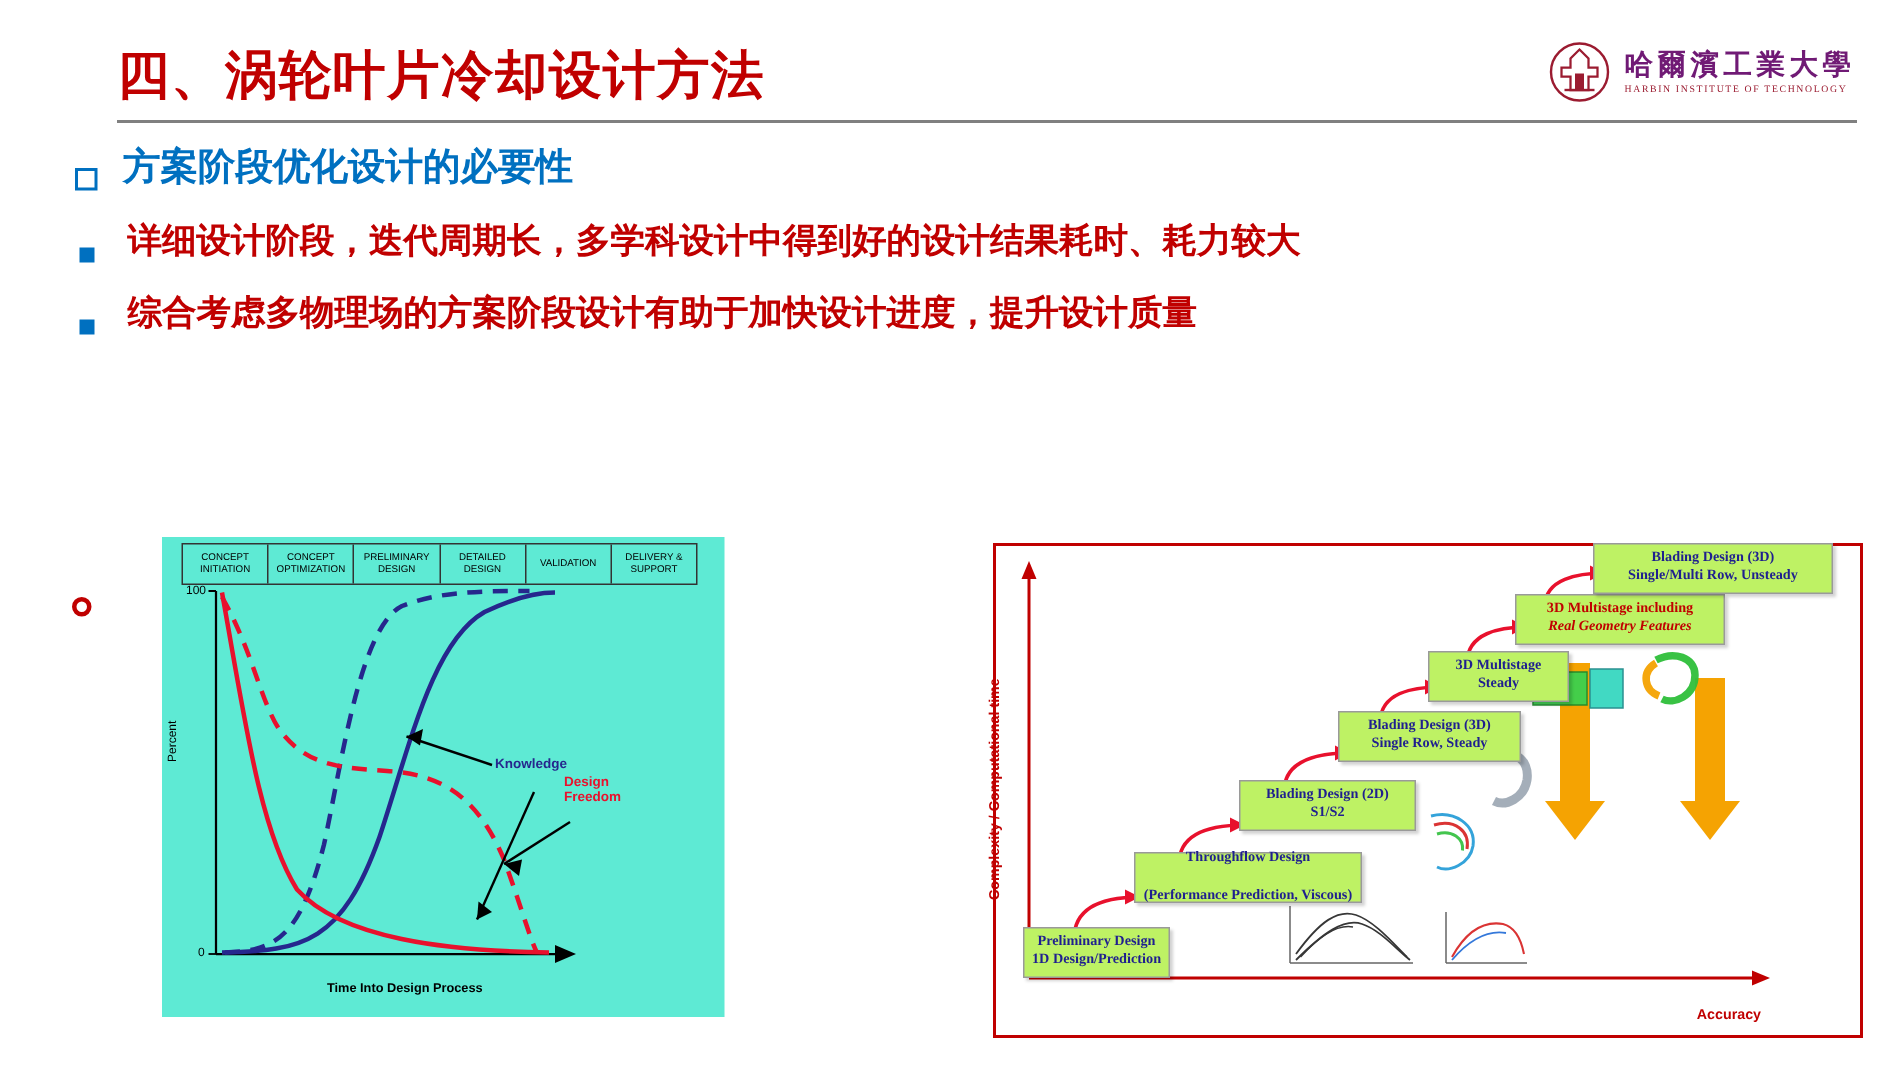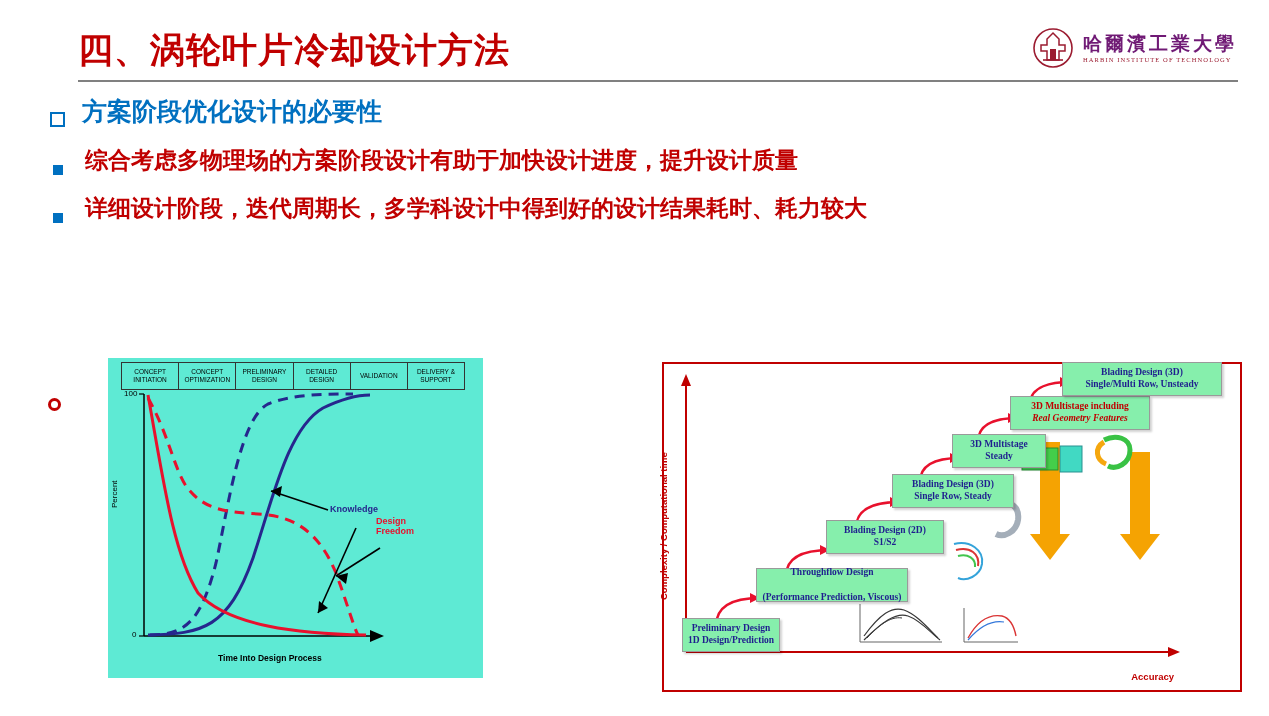--- a/index.html
+++ b/index.html
@@ -211,21 +211,21 @@
   #xlab-right {
     position: absolute;
     right: 66px; bottom: 8px;
     font-size: 9.5px;
     font-weight: bold;
     color: #c00000;
     white-space: nowrap;
   }
   .step-box {
     position: absolute;
-    background: #86efac;
+    background: #bef264;
     border: 1px solid #9a9a9a;
     color: #1f1f8f;
     font-family: "Liberation Serif", serif;
     font-weight: bold;
     font-size: 9.5px;
     line-height: 1.22;
     text-align: center;
     display: flex;
     flex-direction: column;
     align-items: center;
@@ -264,26 +264,26 @@
   <div id="bullets">
 
     <div class="b-row">
       <div class="b-mark-square"></div>
       <div class="b-text-l1">方案阶段优化设计的必要性</div>
     </div>
 
 
     <div class="b-row">
       <div class="b-mark-small"></div>
-      <div class="b-text-l2">综合考虑多物理场的方案阶段设计有助于加快设计进度，提升设计质量</div>
+      <div class="b-text-l2">详细设计阶段，迭代周期长，多学科设计中得到好的设计结果耗时、耗力较大</div>
     </div>
 
     <div class="b-row">
       <div class="b-mark-small"></div>
-      <div class="b-text-l2">详细设计阶段，迭代周期长，多学科设计中得到好的设计结果耗时、耗力较大</div>
+      <div class="b-text-l2">综合考虑多物理场的方案阶段设计有助于加快设计进度，提升设计质量</div>
     </div>
 
   </div>
 
   <div id="fig-left-bullet"></div>
 
   <div id="fig-left">
 
     <div id="phase-bar">
       <div class="phase-cell">

